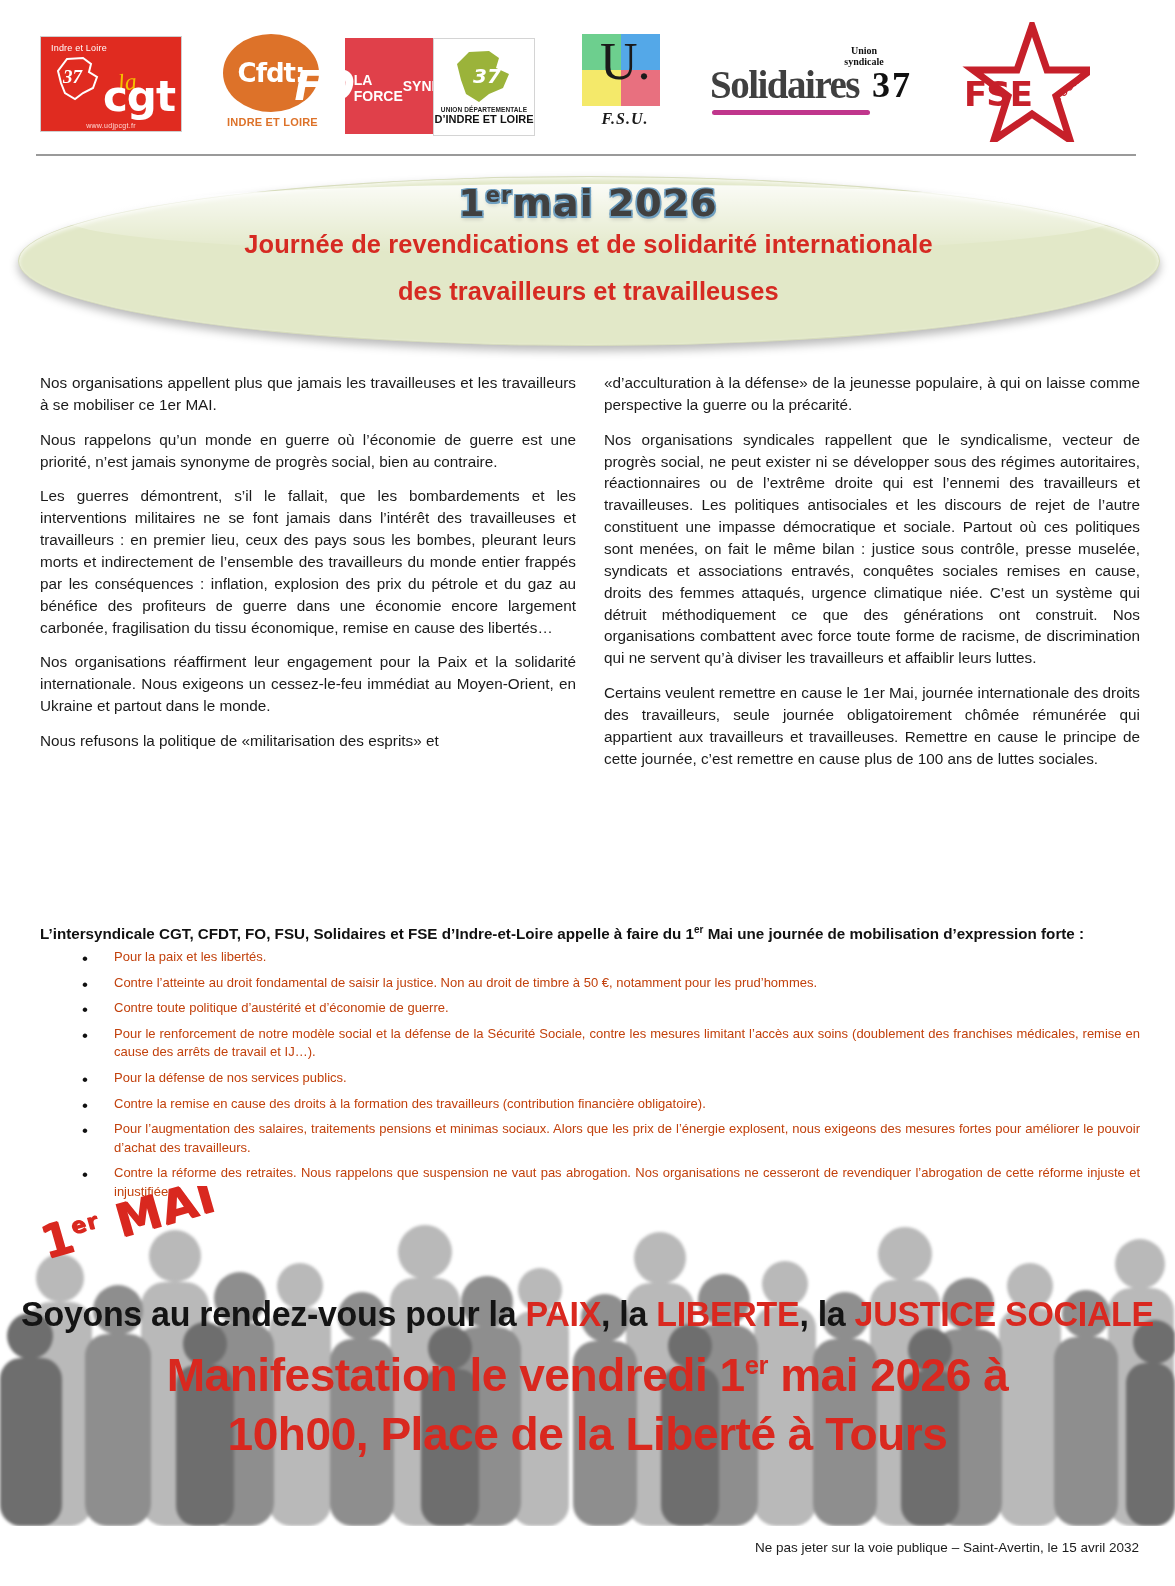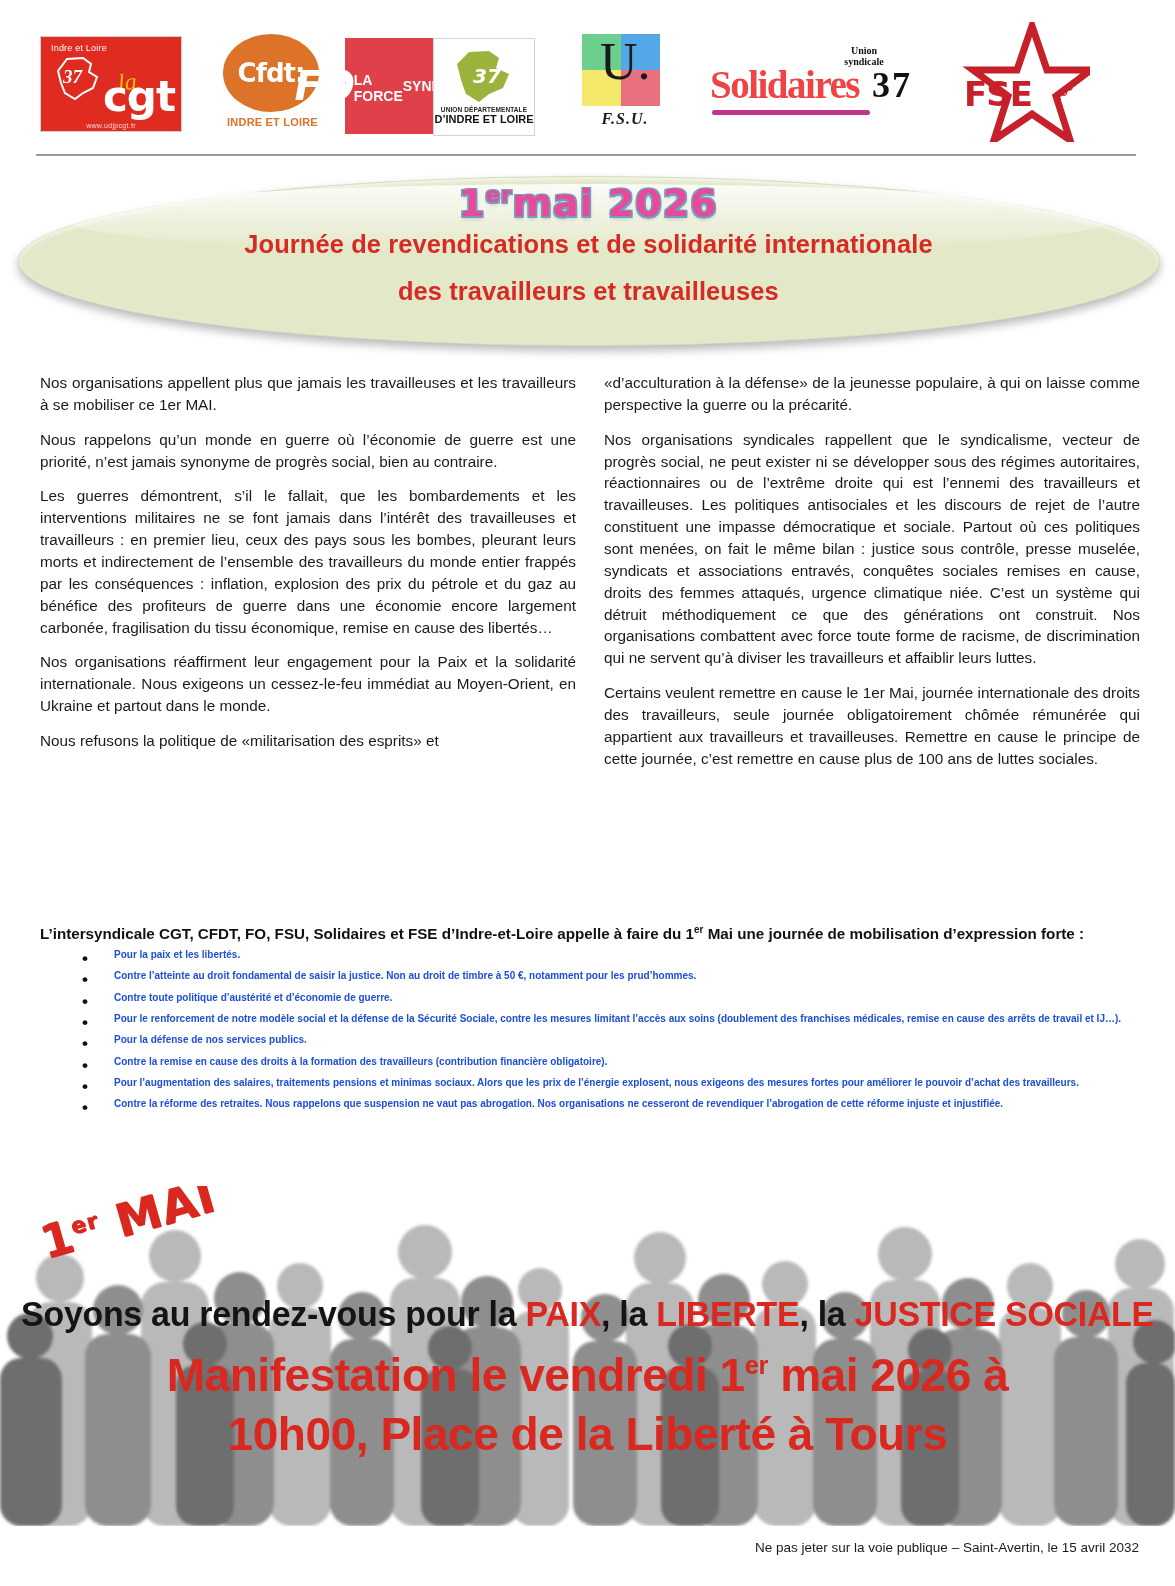--- a/index.html
+++ b/index.html
@@ -113,21 +113,21 @@
   
   .sol{position:absolute;left:710px;top:50px;width:210px;height:70px;}
   .sol .small{
     position:absolute;left:124px;top:-4px;text-align:center;width:60px;
     font-family:"Liberation Serif",serif;font-weight:bold;font-size:10px;
     line-height:1.05;color:#111;
   }
   .sol .word{
     position:absolute;left:0;top:12px;
     font-family:"Liberation Serif",serif;font-weight:bold;font-size:39px;
-    color:#ef4444;letter-spacing:-1.5px;
+    color:#404040;letter-spacing:-1.5px;
   }
   .sol .num{
     position:absolute;left:162px;top:14px;
     font-family:"Liberation Serif",serif;font-weight:bold;font-size:36px;color:#111;
     letter-spacing:2px;
   }
   .sol .rule{
     position:absolute;left:2px;top:60px;width:158px;height:5px;
     background:#c0368c;border-radius:3px;
   }
@@ -161,21 +161,21 @@
   .ellipse::after{
     content:"";position:absolute;left:4%;top:4%;width:92%;height:42%;
     border-radius:50%;
     background:linear-gradient(to bottom, rgba(255,255,255,.85), rgba(255,255,255,0));
     pointer-events:none;
   }
   .banner-inner{position:absolute;left:0;top:0;width:1140px;height:168px;
     display:flex;flex-direction:column;align-items:center;justify-content:flex-start;padding-top:8px;box-sizing:border-box;}
   .date1{
     font-family:"DejaVu Sans",sans-serif;font-size:38px;font-weight:bold;
-    color:#ec4899;
+    color:#404040;
     text-shadow:-1.5px -1.5px 0 #6f9fc0, 1.5px -1.5px 0 #6f9fc0, -1.5px 1.5px 0 #6f9fc0, 1.5px 1.5px 0 #6f9fc0, 0 3px 4px rgba(0,0,0,.18);
     letter-spacing:1px;line-height:1;
   }
   .date1 sup{font-size:21px;vertical-align:super;}
   .tline{
     color:#d62a22;font-weight:bold;font-family:"Liberation Sans",sans-serif;
     font-size:26.5px;letter-spacing:.1px;line-height:1.25;
     transform:scaleX(.96);text-align:center;white-space:nowrap;
   }
   .tline1{margin-top:6px;}
@@ -195,22 +195,22 @@
 
   
   .callblock{position:absolute;left:40px;top:924px;width:1100px;}
   .calltitle{
     font-size:15.2px;font-weight:bold;color:#111;margin:0 0 6px 0;
     font-family:"Liberation Sans",sans-serif;
   }
   .calltitle sup{font-size:10px;}
   ul.demands{margin:0;padding-left:42px;list-style:none;}
   ul.demands li{
-    position:relative;font-size:10px;font-weight:bold;line-height:1.43;
-    margin-bottom:7px;text-align:justify;padding-left:32px;color:#1d4ed8;
+    position:relative;font-size:13px;font-weight:normal;line-height:1.43;
+    margin-bottom:7px;text-align:justify;padding-left:32px;color:#c2410c;
   }
   ul.demands li::before{
     content:"•";position:absolute;left:0;top:-1px;font-size:17px;color:#111;
   }
 
   
   .bottom{
     position:absolute;left:0;top:1186px;width:1175px;height:340px;
     overflow:hidden;
   }

